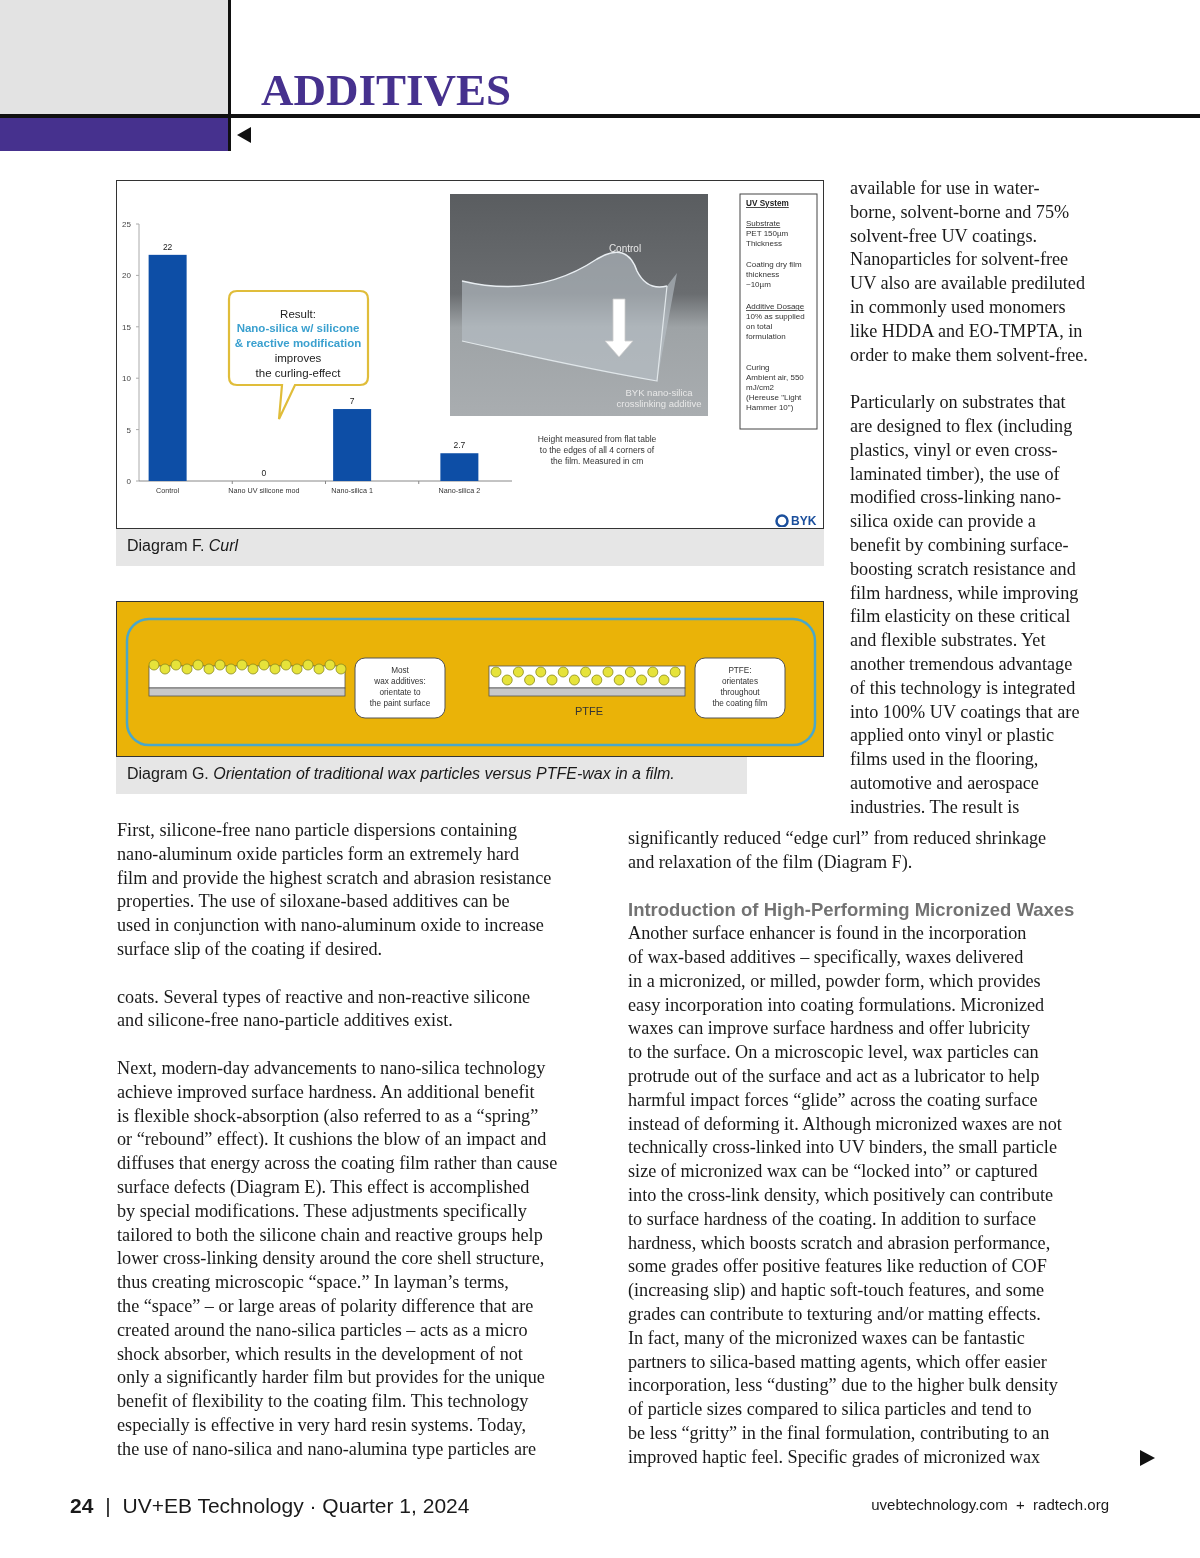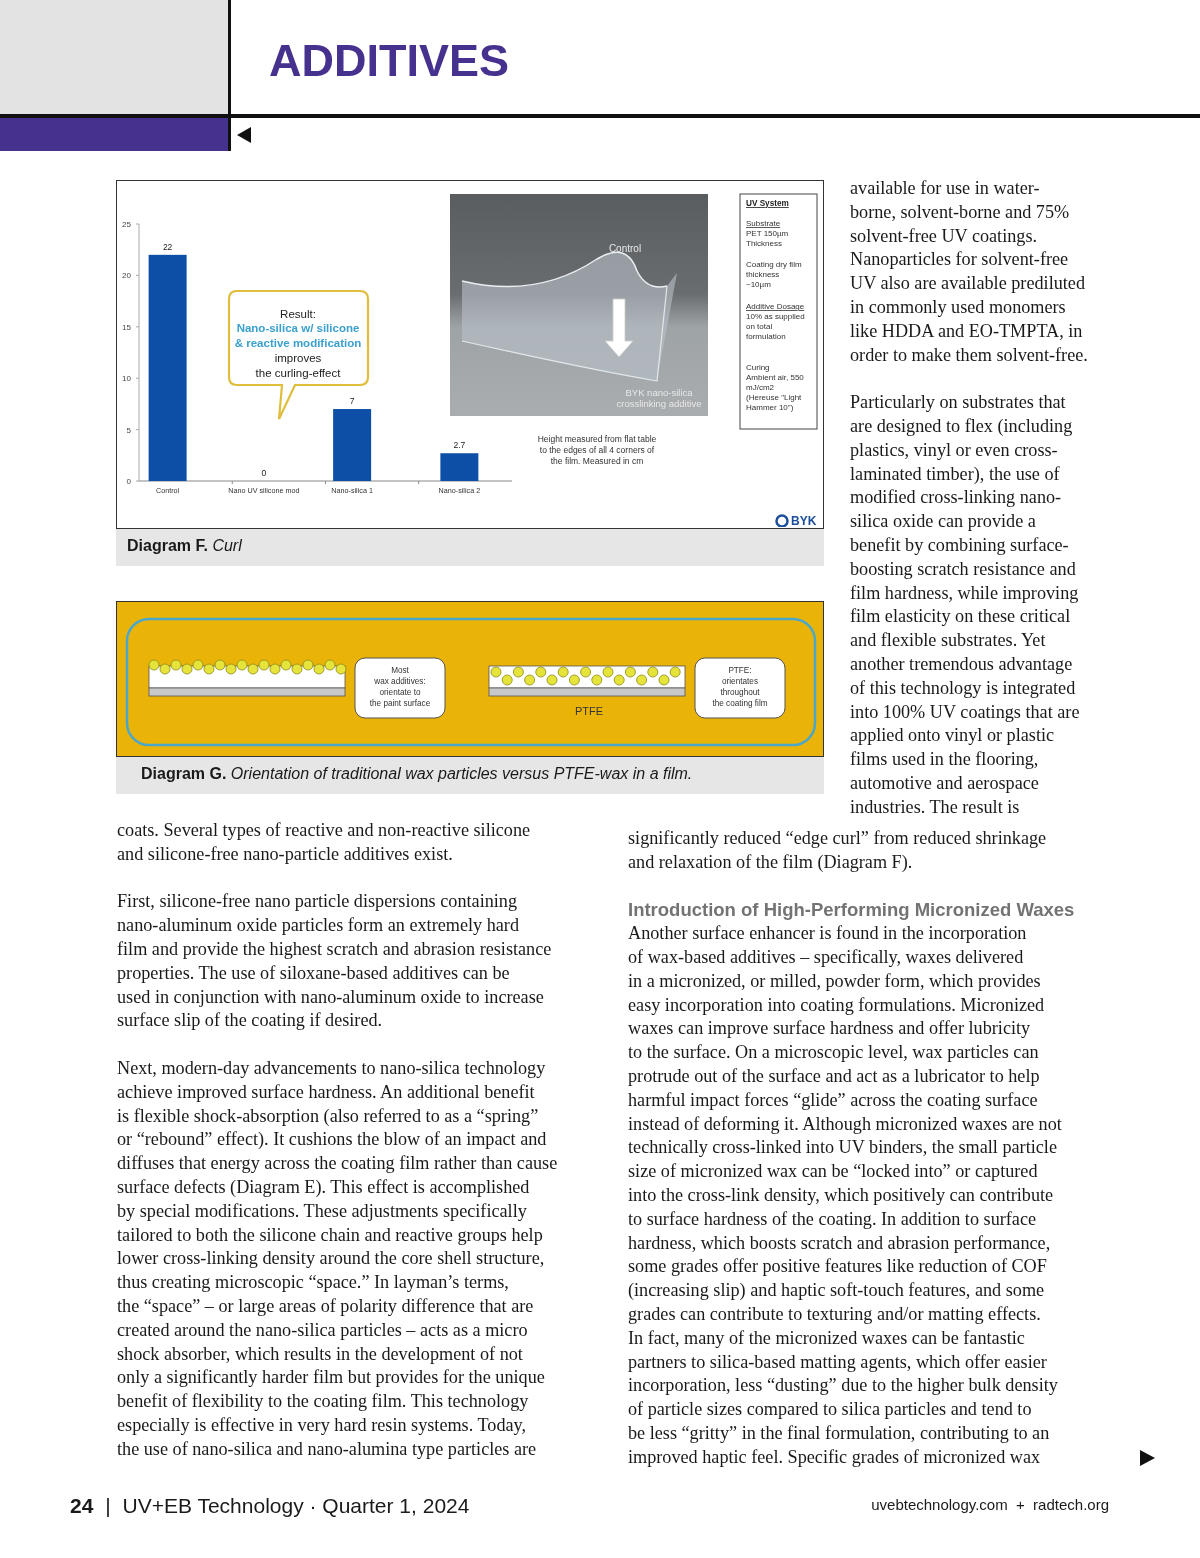--- a/index.html
+++ b/index.html
@@ -1,28 +1,28 @@
 <!DOCTYPE html>
 <html><head>
 <meta charset="utf-8">
 <style>
   * { box-sizing: border-box; margin: 0; padding: 0; }
   body { width: 1200px; height: 1558px; background: #fff; position: relative; overflow: hidden; font-family: "Liberation Serif", serif; color: #1a1a1a; }
   .hdr-gray { position: absolute; left: 0; top: 0; width: 228px; height: 115px; background: #e3e3e3; }
   .hdr-vline { position: absolute; left: 228px; top: 0; width: 3px; height: 151px; background: #111; }
   .hdr-hline { position: absolute; left: 0; top: 114px; width: 1200px; height: 4px; background: #111; }
   .hdr-purple { position: absolute; left: 0; top: 118px; width: 228px; height: 33px; background: #46318e; }
-  .hdr-title { position: absolute; left: 261px; top: 35px; font-family: Liberation Sans, sans-serif; font-weight: bold; font-size: 45px; color: #46318e; letter-spacing: 0px; margin-left: 8px; }
+  .hdr-title { position: absolute; left: 261px; top: 64px; font-family: Liberation Serif, serif; font-weight: bold; font-size: 45px; color: #46318e; letter-spacing: 0px; }
   .back-arrow { position: absolute; left: 237px; top: 127px; width: 0; height: 0; border-top: 8px solid transparent; border-bottom: 8px solid transparent; border-right: 14px solid #111; }
 
   .figF { position: absolute; left: 116px; top: 180px; width: 708px; height: 349px; border: 1.5px solid #333; background: #fff; }
   .capF { position: absolute; left: 116px; top: 529px; width: 708px; height: 37px; background: #e6e6e6; font-family: "Liberation Sans", sans-serif; font-size: 16px; padding: 8px 11px; }
   .figG { position: absolute; left: 116px; top: 601px; width: 708px; height: 156px; border: 1.5px solid #333; background: #eab308; }
-  .capG { position: absolute; left: 116px; top: 757px; width: 708px; height: 37px; background: #e6e6e6; font-family: "Liberation Sans", sans-serif; font-size: 16px; padding: 8px 25px; }
-  .cap-bold { font-weight: bold; }
+  .capG { position: absolute; left: 116px; top: 757px; width: 631px; height: 37px; background: #e6e6e6; font-family: "Liberation Sans", sans-serif; font-size: 16px; padding: 8px 11px; }
+  .cap-bold { font-weight: normal; }
   .cap-ital { font-style: italic; }
 
   .body-text { font-size: 18.2px; line-height: 23.8px; color: #1a1a1a; }
   .col-right-top { position: absolute; left: 850px; top: 177px; width: 275px; }
   .col-left { position: absolute; left: 117px; top: 819px; width: 490px; }
   .col-right { position: absolute; left: 628px; top: 819px; width: 500px; margin-top: 8px; }
   .para { white-space: pre-line; }
   .para + .para { margin-top: 23.8px; }
   .subhead { font-family: "Liberation Sans", sans-serif; font-weight: bold; font-size: 18.5px; line-height: 23.8px; margin-top: 23.8px; color: #737373; }
 
@@ -239,28 +239,28 @@
 another tremendous advantage
 of this technology is integrated
 into 100% UV coatings that are
 applied onto vinyl or plastic
 films used in the flooring,
 automotive and aerospace
 industries. The result is</p>
 </div>
 
 <div class="col-left body-text">
-  <p class="para">coats. Several types of reactive and non-reactive silicone
-and silicone-free nano-particle additives exist.</p>
   <p class="para">First, silicone-free nano particle dispersions containing
 nano-aluminum oxide particles form an extremely hard
 film and provide the highest scratch and abrasion resistance
 properties. The use of siloxane-based additives can be
 used in conjunction with nano-aluminum oxide to increase
 surface slip of the coating if desired.</p>
+  <p class="para">coats. Several types of reactive and non-reactive silicone
+and silicone-free nano-particle additives exist.</p>
   <p class="para">Next, modern-day advancements to nano-silica technology
 achieve improved surface hardness. An additional benefit
 is flexible shock-absorption (also referred to as a “spring”
 or “rebound” effect). It cushions the blow of an impact and
 diffuses that energy across the coating film rather than cause
 surface defects (Diagram E). This effect is accomplished
 by special modifications. These adjustments specifically
 tailored to both the silicone chain and reactive groups help
 lower cross-linking density around the core shell structure,
 thus creating microscopic “space.” In layman’s terms,

